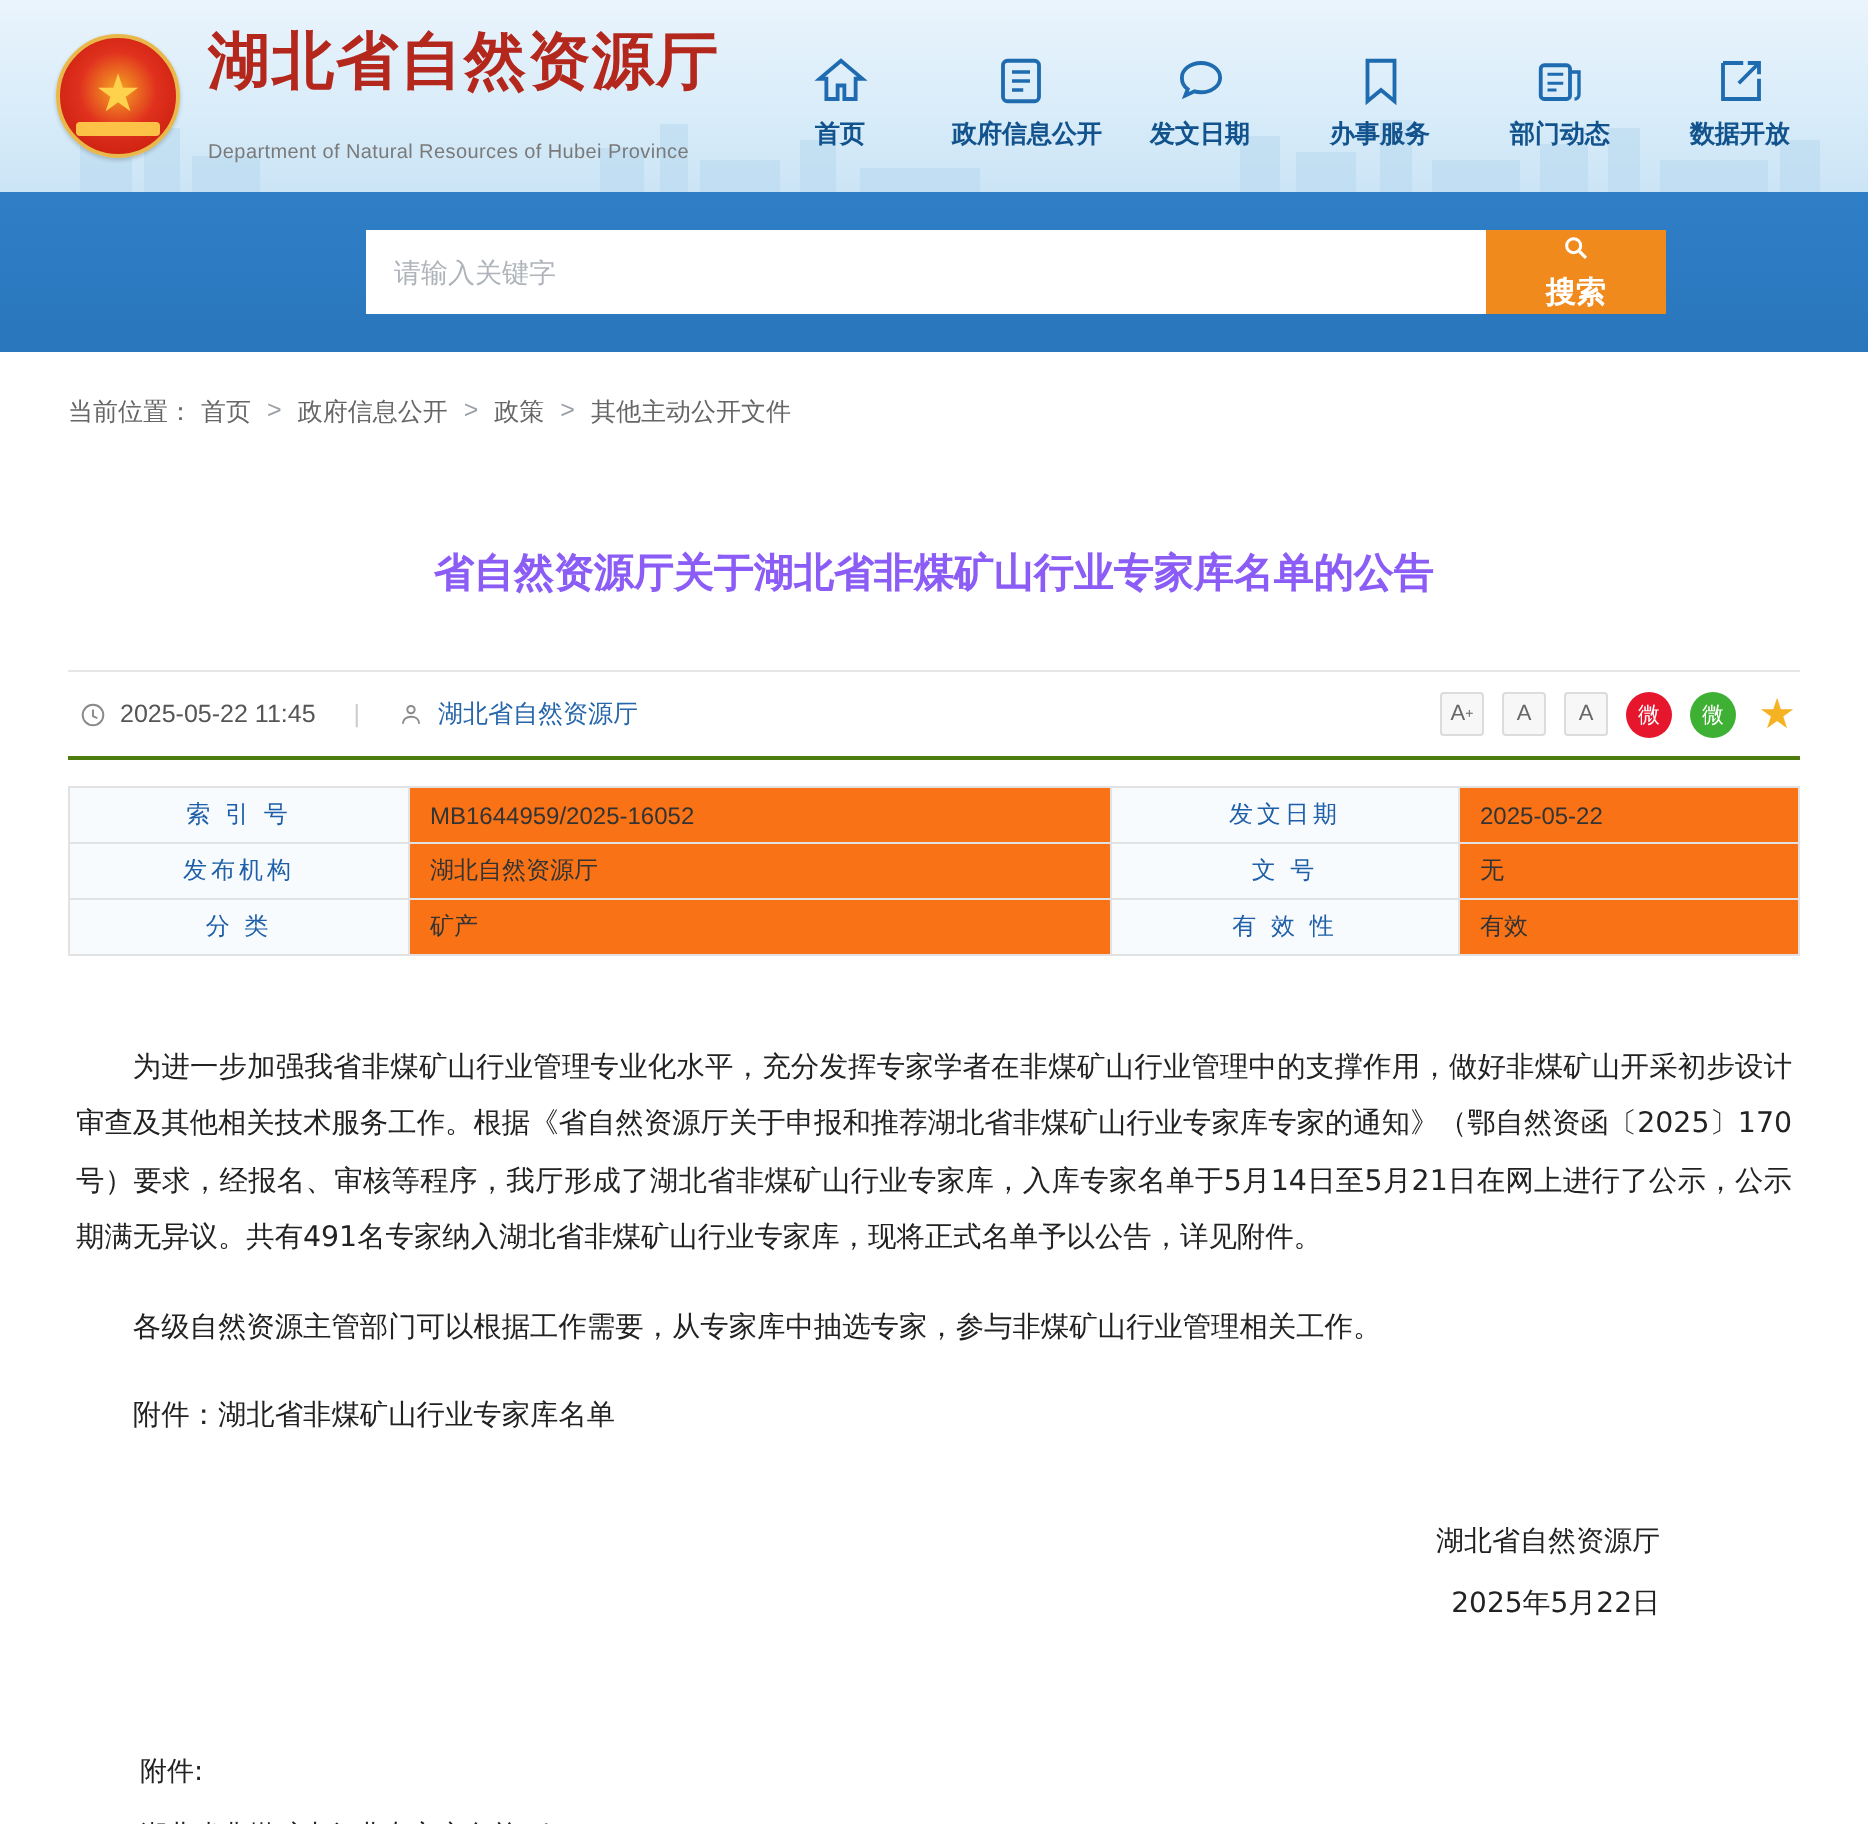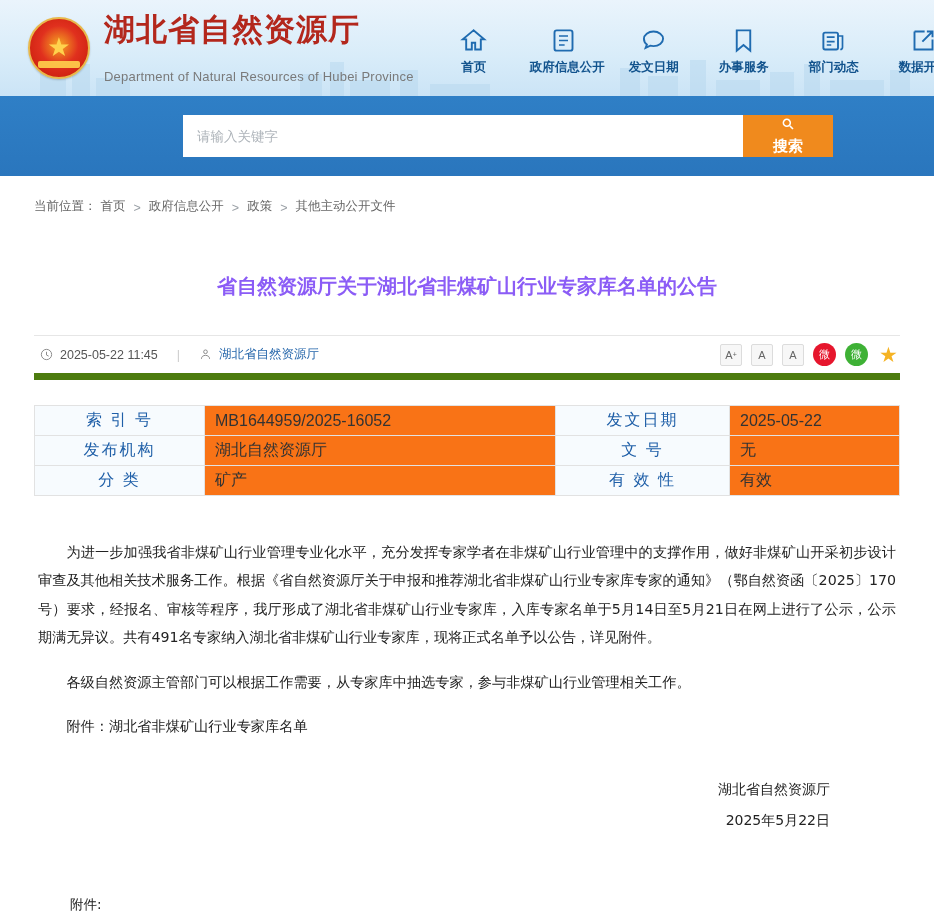--- a/index.html
+++ b/index.html
@@ -48,21 +48,21 @@
     background: #ffd24d; border-radius: 2px; opacity: .9;
   }
   .site-title { margin-left: 14px; }
   .site-title .cn {
     font-family: "DejaVu Sans", sans-serif;
     font-size: 31px; font-weight: bold; color: #b3271c;
     letter-spacing: 1px; line-height: 1.15;
     white-space: nowrap;
   }
   .site-title .en {
-    font-size: 13px; color: #7a7a7a; letter-spacing: .2px;
+    font-size: 10px; color: #7a7a7a; letter-spacing: .2px;
     margin-top: 21px; white-space: nowrap;
   }
   .nav {
     display: flex; align-items: flex-start;
     margin-left: 26px; gap: 22px; padding-top: 6px;
   }
   .nav-item {
     width: 68px;
     text-align: center;
     cursor: pointer;
@@ -109,38 +109,38 @@
     background: #fff;
     padding: 0 0 0 0;
   }
   .content {
     width: 866px;
     margin: 0 auto;
   }
   .breadcrumb {
     font-size: 12.5px; color: #666;
     padding: 22px 0 0 0;
-    display: flex; align-items: flex-end; flex-wrap: wrap;
+    display: flex; align-items: flex-start; flex-wrap: wrap;
   }
   .breadcrumb .lbl { color: #666; margin-right: 4px; }
   .breadcrumb a { color: #666; text-decoration: none; cursor: pointer; }
   .breadcrumb .sep { margin: 0 8px; color: #9aa0a6; }
 
   .article-title {
     text-align: center;
     font-family: "DejaVu Sans", sans-serif;
     font-size: 20px; font-weight: bold; color: #8b5cf6;
     line-height: 1.5;
     padding: 56px 40px 0;
   }
 
   .meta-row {
     margin-top: 34px;
     border-top: 1px solid #e6e6e6;
-    border-bottom: 7px solid #4d7c0f;
+    border-bottom: 2px solid #4d7c0f;
     height: 45px;
     display: flex; align-items: center;
     font-size: 12.5px; color: #555;
     position: relative;
   }
   .meta-left { display: flex; align-items: center; gap: 7px; padding-left: 6px; }
   .meta-sep { color: #ccc; margin: 0 12px; }
   .meta-ico { width: 13px; height: 13px; flex: none; }
   .meta-src { color: #2566ab; }
   .meta-right {
@@ -159,22 +159,22 @@
     color: #fff; font-size: 11px; cursor: pointer;
   }
   .share.wb { background: #e6162d; }
   .share.wx { background: #3eb135; }
   .share.fav { background: transparent; color: #f5b324; font-size: 21px; }
 
   
   table.info {
     width: 100%;
     border-collapse: collapse;
-    margin-top: 25px;
-    font-size: 16px;
+    margin-top: 13px;
+    font-size: 12px;
     color: #333;
     table-layout: fixed;
   }
   table.info td {
     border: 1px solid #e2e2e2;
     height: 28px;
     padding: 4px 10px;
     vertical-align: middle;
   }
   table.info td.k {

